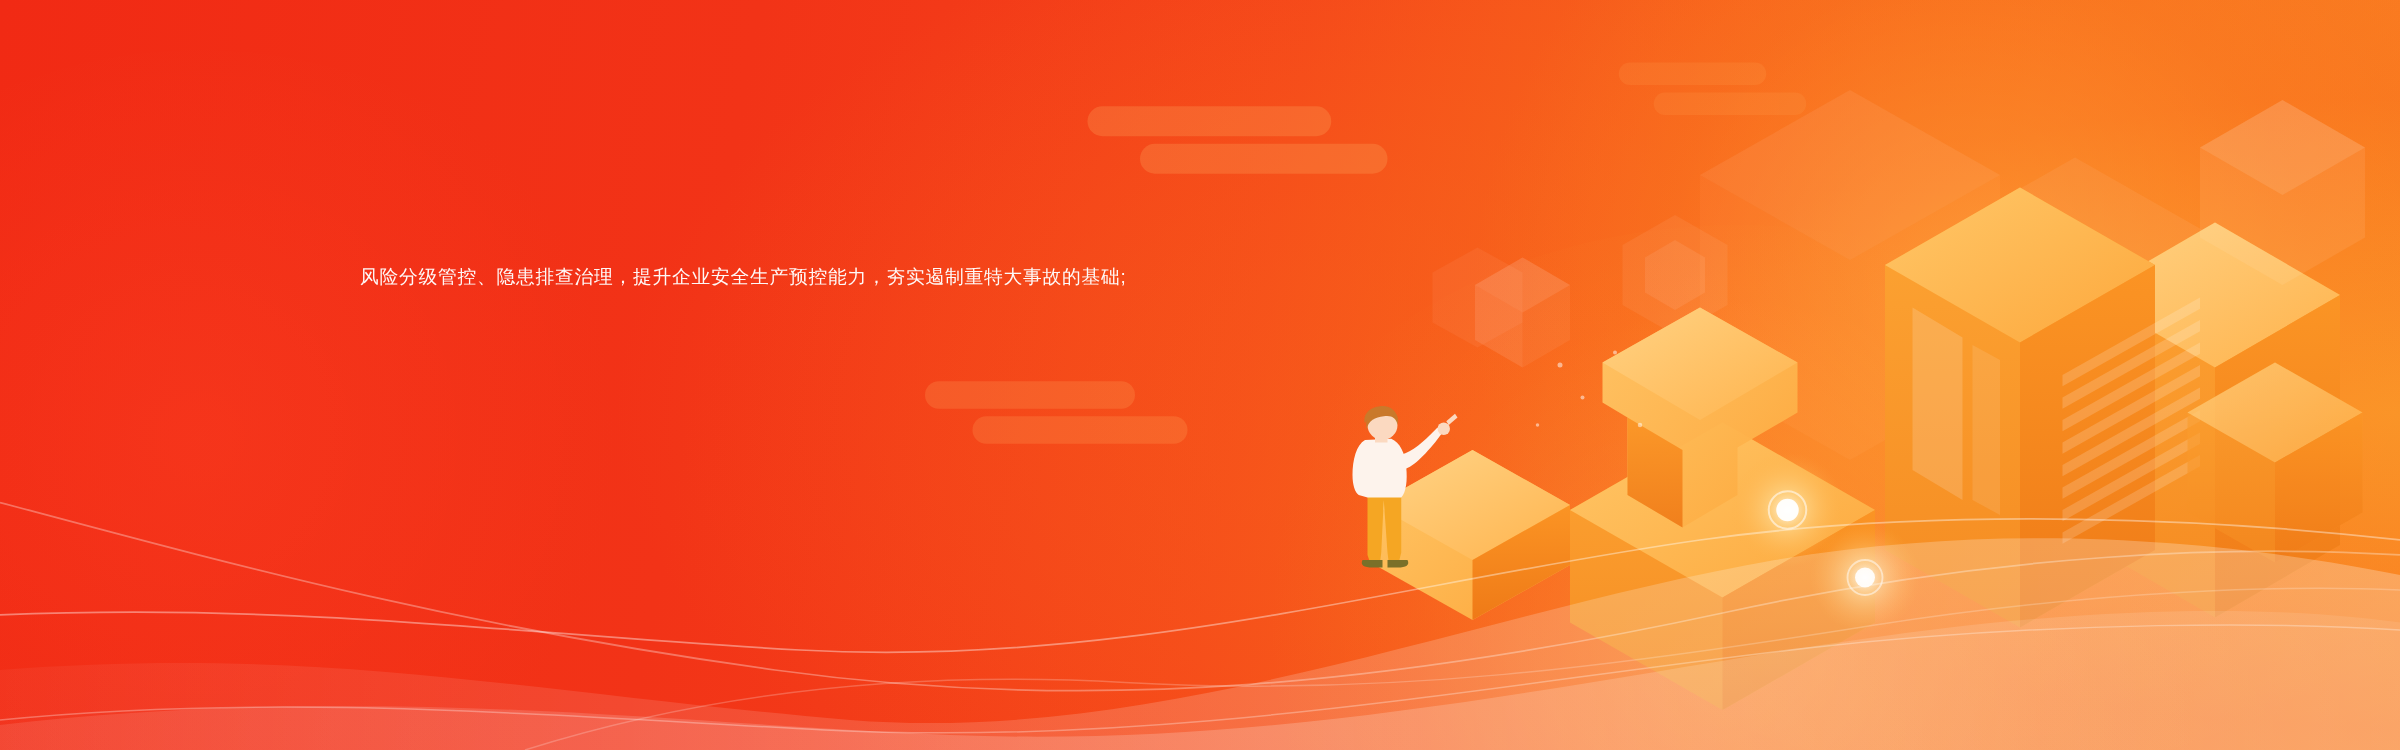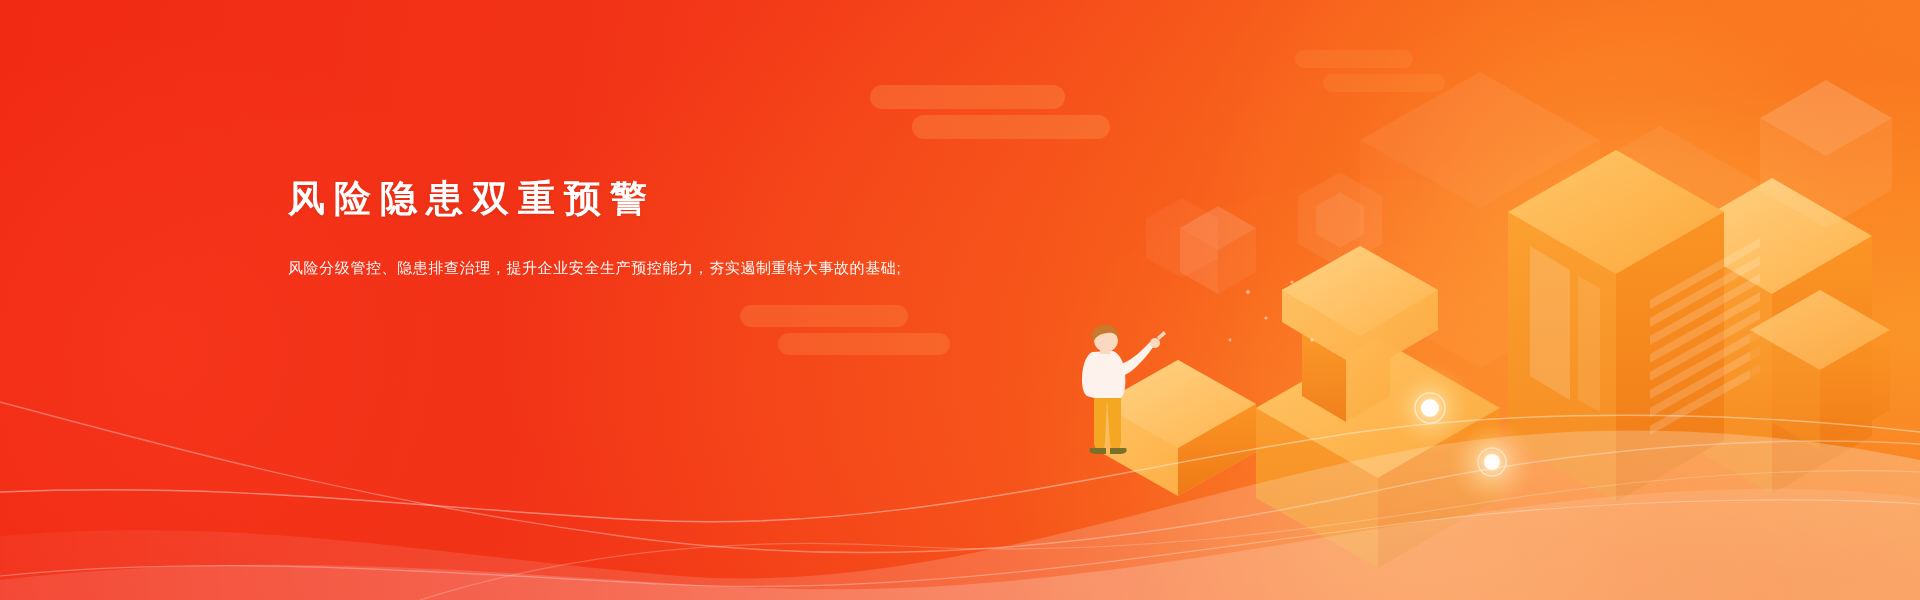--- a/index.html
+++ b/index.html
@@ -273,19 +273,18 @@
       <path d="M0,240 C300,206 520,238 760,248 C1060,260 1320,190 1560,162 C1730,142 1850,148 1920,158 L1920,260 L0,260 Z" fill="url(#wFill2)"></path>
 
       <path d="M0,152 C240,142 420,168 640,180 C900,194 1120,126 1360,92 C1560,64 1780,76 1920,92" fill="none" stroke="#FFFFFF" stroke-opacity="0.40" stroke-width="1.4"></path>
       <path d="M0,62 C180,110 360,160 620,196 C880,232 1120,206 1380,150 C1600,102 1790,96 1920,104" fill="none" stroke="#FFFFFF" stroke-opacity="0.32" stroke-width="1.4"></path>
       <path d="M0,236 C220,214 430,232 660,244 C940,258 1200,206 1450,178 C1650,156 1830,158 1920,164" fill="none" stroke="#FFFFFF" stroke-opacity="0.30" stroke-width="1.2"></path>
       <path d="M420,260 C560,216 720,196 900,206 C1110,218 1300,192 1500,160 C1680,132 1830,128 1920,132" fill="none" stroke="#FFFFFF" stroke-opacity="0.22" stroke-width="1.2"></path>
     </svg>
   </div>
 
   <div class="copy">
-    <h1 class="title">风险隐患双重预警</h1>
     <div class="subtitle">
       <div class="sub-line">风险分级管控、隐患排查治理，提升企业安全生产预控能力，夯实遏制重特大事故的基础;</div>
     </div>
   </div>
 
 </div>
 
 </body></html>

